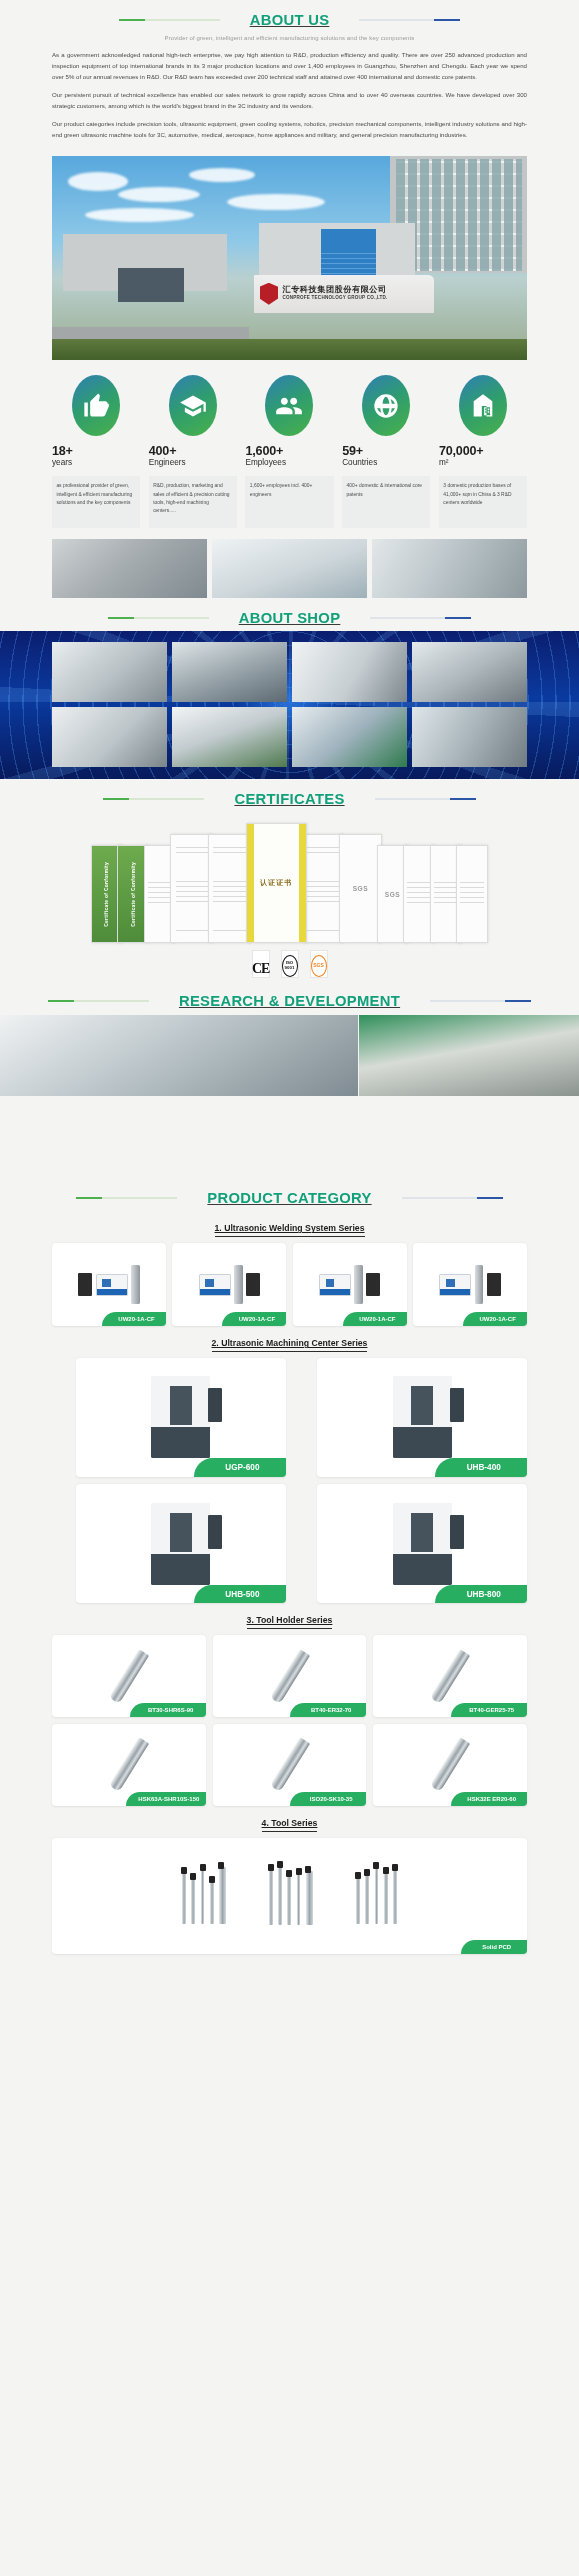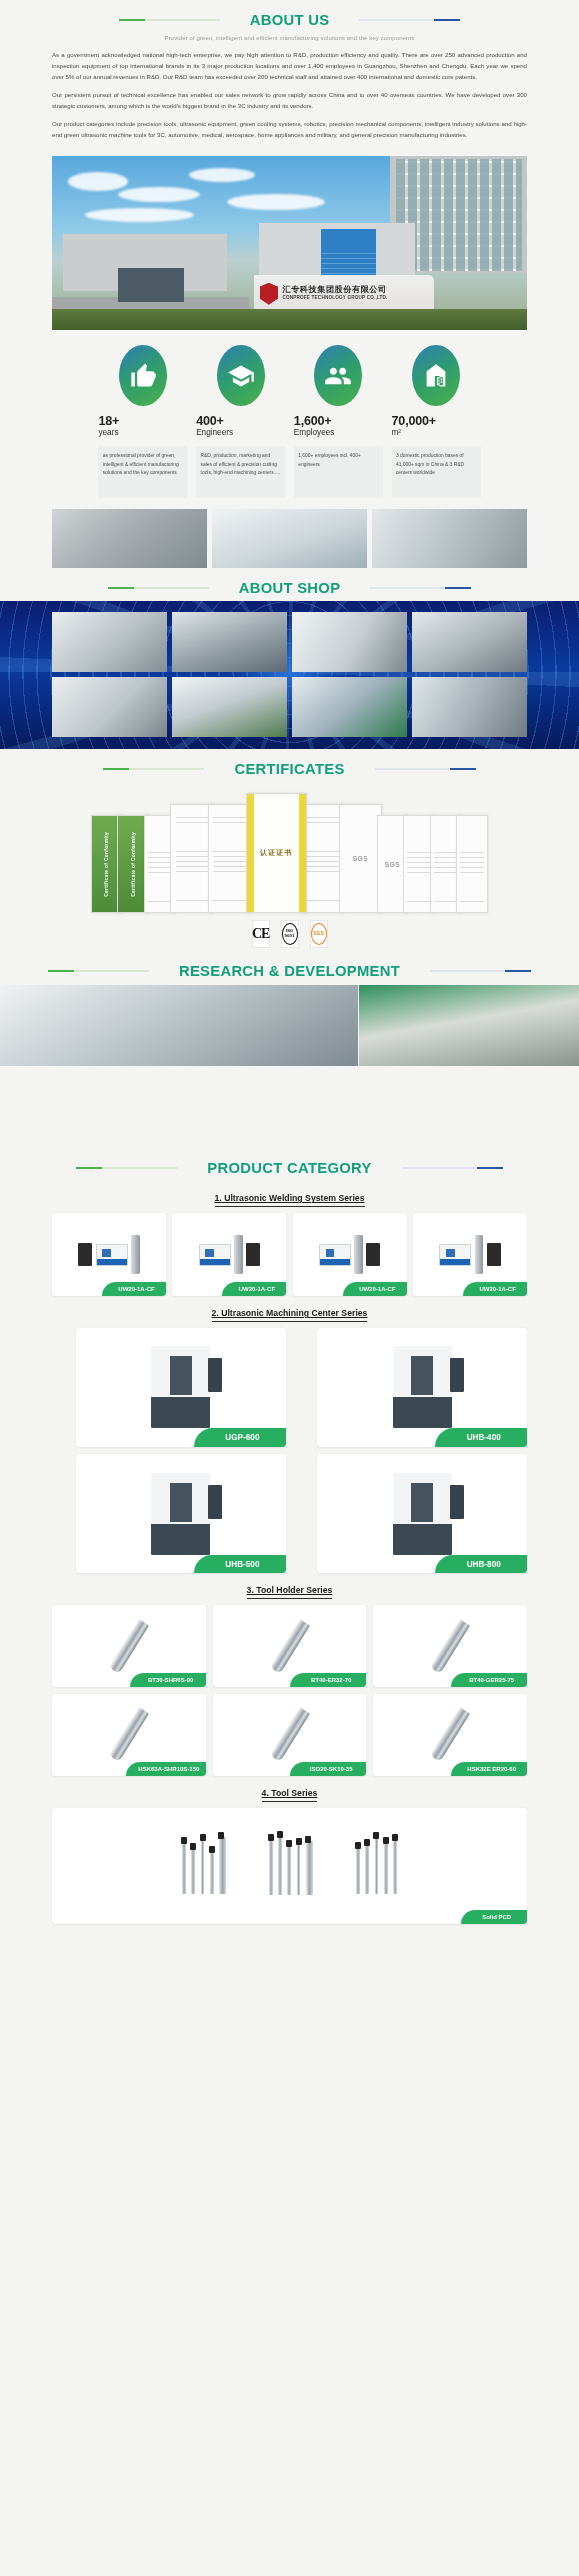--- a/index.html
+++ b/index.html
@@ -12,20 +12,21 @@
   }
   .page { width: 579px; position: relative; }
 
   
   .sec-head {
     display: flex;
     align-items: center;
     justify-content: center;
     gap: 16px;
     padding: 12px 0 5.5px;
+    text-decoration: underline;
   }
   .rule { position: relative; height: 2.2px; width: 101px; flex: 0 0 101px; }
   .rule.left  { background: #d9e7d2; }
   .rule.left::before {
     content: ""; position: absolute; left: 0; top: 0; width: 26px; height: 2.2px;
     background: #4cb04c;
   }
   .rule.right { background: #dfe3ea; }
   .rule.right::after {
     content: ""; position: absolute; right: 0; top: 0; width: 26px; height: 2.2px;
@@ -53,21 +54,21 @@
     font-size: 6.1px;
     line-height: 10.7px;
     color: #4a4a4a;
     text-align: justify;
     margin-bottom: 7.6px;
   }
 
   
   .building {
     margin: 4.4px 52px 0;
-    height: 174px;
+    height: 204px;
     position: relative;
     overflow: hidden;
     background: linear-gradient(180deg,#58a8dd 0%,#8fc9e8 42%,#b9d0cf 60%,#9aab8e 100%);
   }
   .cloud { position: absolute; background: rgba(255,255,255,.85); border-radius: 50%; filter: blur(1.1px); }
   .blk {
     position: absolute; background: #b9bdbd;
     background-image: repeating-linear-gradient(90deg, rgba(255,255,255,.55) 0 1.6px, rgba(0,0,0,0) 1.6px 6.6px),
                       repeating-linear-gradient(0deg, rgba(120,130,140,.5) 0 1.1px, rgba(0,0,0,0) 1.1px 8.7px);
   }
@@ -157,21 +158,21 @@
   }
   .cert.big { width: 61px; height: 120px; z-index: 5;
     background: linear-gradient(90deg,#e8d83c 0 12%, #fdfdfa 12% 88%, #e8d83c 88% 100%); }
   .cert.big .cn { color:#8a6d1f; font-size:7px; font-weight:bold; letter-spacing:1.1px; }
   .cert.med { width: 43px; height: 109px; }
   .cert .mini { width:80%; height:78%; background:
       repeating-linear-gradient(0deg, rgba(140,140,140,.30) 0 0.5px, rgba(0,0,0,0) 0.5px 4.9px);}
   .cert .sgs { font-size:6.6px; font-weight:bold; color:#9a9a9a; letter-spacing:0.5px; }
   .cert-logos { display:flex; justify-content:center; gap: 11px; margin-top: 6.6px; }
   .cert-logo { width: 18px; height: 28px; background:#fff; border:0.5px solid #e6e6e6;
-    display:flex; align-items:center; justify-content:center; }
+    display:flex; align-items:flex-end; justify-content:center; }
   .ce-mark { font-size: 14px; font-weight: bold; letter-spacing:-1.1px; color:#111; font-family:"Liberation Serif",serif; }
   .iso-mark { width:22px;height:22px;border:1.6px solid #111;border-radius:50%;
     display:flex;align-items:center;justify-content:center;font-size:4.4px;font-weight:bold;line-height:4.9px;text-align:center;color:#111;}
   .sgs-mark { width:22px;height:22px;border:1.6px solid #f08019;border-radius:50%;
     display:flex;align-items:center;justify-content:center;font-size:4.9px;font-weight:bold;color:#f08019;}
 
   
   .rd-grid { display:grid; grid-template-columns: 358px 221px; grid-template-rows: 81px 81px; gap:1.1px; }
   .rd-main { grid-row: 1 / span 2;
     background: radial-gradient(circle at 58% 50%, #2ea8ff 0 6%, #0c4fb0 26%, #061a4e 62%, #02061c 100%);
@@ -301,20 +302,30 @@
       <div class="stat-ico">
         <svg viewBox="0 0 24 24">
             <path d="M16 11c1.66 0 3-1.34 3-3s-1.34-3-3-3-3 1.34-3 3 1.34 3 3 3zm-8 0c1.66 0 3-1.34 3-3S9.66 5 8 5 5 6.34 5 8s1.34 3 3 3zm0 2c-2.33 0-7 1.17-7 3.5V19h14v-2.5C15 14.17 10.33 13 8 13zm8 0c-.29 0-.62.02-.97.05 1.16.84 1.97 1.97 1.97 3.45V19h6v-2.5c0-2.33-4.67-3.5-7-3.5z"></path>
           </svg>
       </div>
       <div class="stat-num">1,600+</div>
       <div class="stat-lbl">Employees</div>
       <div class="stat-desc">1,600+ employees incl. 400+ engineers</div>
     </div>
 
+    <div class="stat">
+      <div class="stat-ico">
+        <svg viewBox="0 0 24 24">
+            <path d="M12 2a10 10 0 100 20 10 10 0 000-20zm0 2c1.3 0 2.6 2.6 2.9 6h-5.8C9.4 6.6 10.7 4 12 4zM7.1 10c.1-1.5.4-2.9.9-4.1A8.06 8.06 0 004.3 10h2.8zm-2.8 4h2.8c.1 1.5.4 2.9.9 4.1A8.06 8.06 0 014.3 14zm4.8 0h5.8c-.3 3.4-1.6 6-2.9 6s-2.6-2.6-2.9-6zm7.8 0h2.8a8.06 8.06 0 01-3.7 4.1c.5-1.2.8-2.6.9-4.1zm0-4c-.1-1.5-.4-2.9-.9-4.1a8.06 8.06 0 013.7 4.1h-2.8z"></path>
+          </svg>
+      </div>
+      <div class="stat-num">59+</div>
+      <div class="stat-lbl">Countries</div>
+      <div class="stat-desc">400+ domestic &amp; international core patents</div>
+    </div>
 
     <div class="stat">
       <div class="stat-ico">
         <svg viewBox="0 0 24 24">
             <path d="M12 2 4 8v13h7V12h4v9h5V8l-8-6zm1 11h5v7h-5v-7zm.8 1.2v1.4h1.4v-1.4h-1.4zm2.2 0v1.4h1.4v-1.4H16zm-2.2 2.2v1.4h1.4v-1.4h-1.4zm2.2 0v1.4h1.4v-1.4H16z"></path>
           </svg>
       </div>
       <div class="stat-num">70,000+</div>
       <div class="stat-lbl">m²</div>
       <div class="stat-desc">3 domestic production bases of 41,000+ sqm in China &amp; 3 R&amp;D centers worldwide</div>

